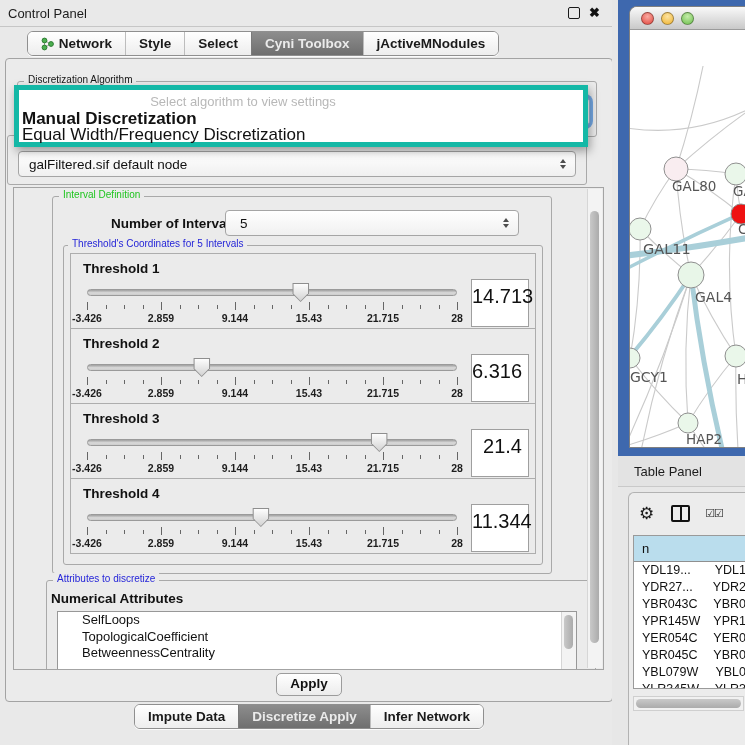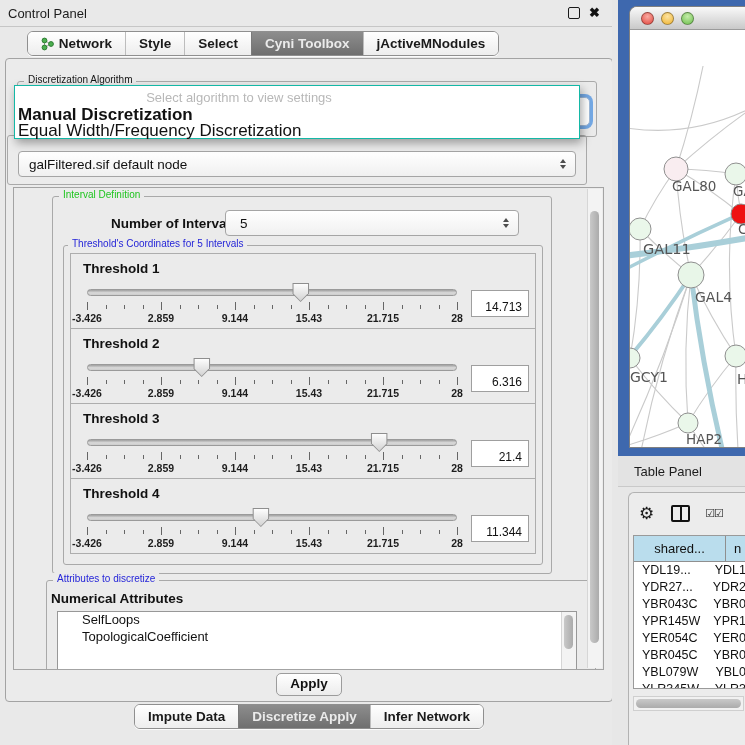--- a/index.html
+++ b/index.html
@@ -28,21 +28,21 @@
   .lbl.green{color:#21c521;} .lbl.blue{color:#2525d8;} .lbl.black{color:#151515;}
   .combo{position:absolute;background:linear-gradient(#ffffff,#f0f0f0);border:1px solid #a5a5a5;
        border-radius:4px;font-size:13.5px;color:#111;display:flex;align-items:center;
        padding:0 26px 0 10px;box-sizing:border-box;}
   .spin{position:absolute;right:9px;top:50%;transform:translateY(-50%);display:flex;flex-direction:column;gap:2px;}
   .spin i{display:block;width:0;height:0;border-left:3.5px solid transparent;border-right:3.5px solid transparent;}
   .spin .up{border-bottom:4.5px solid #4d4d4d;} .spin .dn{border-top:4.5px solid #4d4d4d;}
   .ring-combo{position:absolute;border:1px solid #9db8d8;border-radius:5px;background:#fff;
        box-shadow:0 0 0 3px rgba(95,156,227,.85);}
   .popup{position:absolute;left:8px;top:26px;width:564px;height:52px;background:#fff;
-       border:1px solid #14b8a6;box-shadow:2px 4px 9px rgba(0,0,0,.35);z-index:20;}
+       border:5px solid #14b8a6;box-shadow:2px 4px 9px rgba(0,0,0,.35);z-index:20;}
   .popup .ph{position:absolute;top:4px;left:0;right:116px;text-align:center;font-size:13px;color:#b8b8b8;}
   .popup .it{position:absolute;left:3px;font-size:17px;white-space:nowrap;}
   .scrollarea{position:absolute;left:7px;top:128px;width:589px;height:481px;background:#ebebeb;
        border:1px solid #a3a3a3;overflow:hidden;}
   .vtrack{position:absolute;right:1px;top:1px;bottom:1px;width:14px;background:#f3f3f3;border-left:1px solid #d6d6d6;}
   .vthumb{position:absolute;left:2px;width:9px;border-radius:5px;
        background:linear-gradient(90deg,#c9c9c9,#ababab);}
   .bold-lab{position:absolute;font-size:13.5px;font-weight:bold;color:#111;white-space:nowrap;}
   .th-panel{position:relative;margin:0 6px -1px 6px;height:74px;border:1px solid #adadad;background:#ebebeb;}
   .th-title{position:absolute;left:12px;top:7px;font-size:13.5px;font-weight:bold;}
@@ -52,21 +52,21 @@
        background:linear-gradient(#9f9f9f,#d9d9d9 55%,#cccccc);border:1px solid #9a9a9a;box-sizing:border-box;}
   .thumb-o{position:absolute;top:3px;width:17px;height:19px;transform:translateX(-50%);
        clip-path:polygon(0 0,100% 0,100% 55%,50% 100%,0 55%);background:#8e8e8e;}
   .thumb-i{position:absolute;left:1px;top:1px;right:1px;bottom:1px;
        clip-path:polygon(0 0,100% 0,100% 55%,50% 100%,0 55%);background:linear-gradient(#fdfdfd,#d2d2d2);}
   .ticks{position:absolute;left:0;right:0;top:22px;height:9px;}
   .tick{position:absolute;top:3px;width:1px;height:4px;background:#666;}
   .tick.maj{top:0;height:8px;}
   .tlabels{position:absolute;left:0;right:0;top:32px;height:12px;}
   .tlabels span{position:absolute;transform:translateX(-50%);font-size:10.5px;font-weight:bold;color:#1d1d1d;white-space:nowrap;}
-  .valuebox{width:58px;height:27px;background:#fff;border:1px solid #9f9f9f;font-size:12px;
+  .valuebox{width:58px;height:48px;background:#fff;border:1px solid #9f9f9f;font-size:20px;
        line-height:32px;text-align:right;padding-right:6px;box-sizing:border-box;}
   .attr-list{position:absolute;background:#fff;border:1px solid #989898;overflow:hidden;}
   .attr-list .itm{font-size:13px;line-height:16.5px;padding-left:24px;white-space:nowrap;}
   .apply-btn{position:absolute;left:50%;transform:translateX(-50%);top:614px;width:64px;height:21px;
        background:linear-gradient(#ffffff,#ececec);border:1px solid #9c9c9c;border-radius:5px;
        font-size:13.5px;font-weight:bold;text-align:center;line-height:20px;}
   .mode-tabs{position:absolute;left:0;top:704px;width:618px;display:flex;justify-content:center;}
   
   .rightbg{position:absolute;left:612px;top:0;width:133px;height:745px;background:#e7e7e7;}
   .netframe{position:absolute;left:618px;top:0;width:127px;height:456px;background:#3e68ae;}
@@ -357,20 +357,21 @@
       </div>
     </div>
 
     <div class="grp" style="left:32px;top:392px;width:548px;height:120px;">
       <span class="lbl blue">Attributes to discretize</span>
       <span class="bold-lab" style="left:4px;top:10px;">Numerical Attributes</span>
       <div class="attr-list" style="left:10px;top:30px;width:518px;height:80px;">
         <div id="attr-items">
             <div class="itm">SelfLoops</div>
             <div class="itm">TopologicalCoefficient</div>
+            <div class="itm">BetweennessCentrality</div>
           </div>
         <div class="vtrack" style="right:0;top:0;bottom:0;">
           <div class="vthumb" style="top:3px;height:34px;"></div>
         </div>
       </div>
     </div>
 
     <div class="vtrack">
       <div class="vthumb" style="top:22px;height:432px;"></div>
     </div>
@@ -456,21 +457,20 @@
 </div>
 
 <div class="tpanel">
   <div class="tp-toolbar">
     <span class="gear">⚙</span>
     <span class="colic"></span>
     <span class="checks">☑☑</span>
   </div>
   <div class="tp-table">
     <div class="tp-head">
-      <span class="c c1">shared...</span>
       <span class="c c2">n</span>
     </div>
     <div id="table-rows">
         <div class="trow">
           <span class="c1">YDL19...</span>
                <span class="c2">YDL1</span>
         </div>
         <div class="trow">
           <span class="c1">YDR27...</span>
                <span class="c2">YDR2</span>

